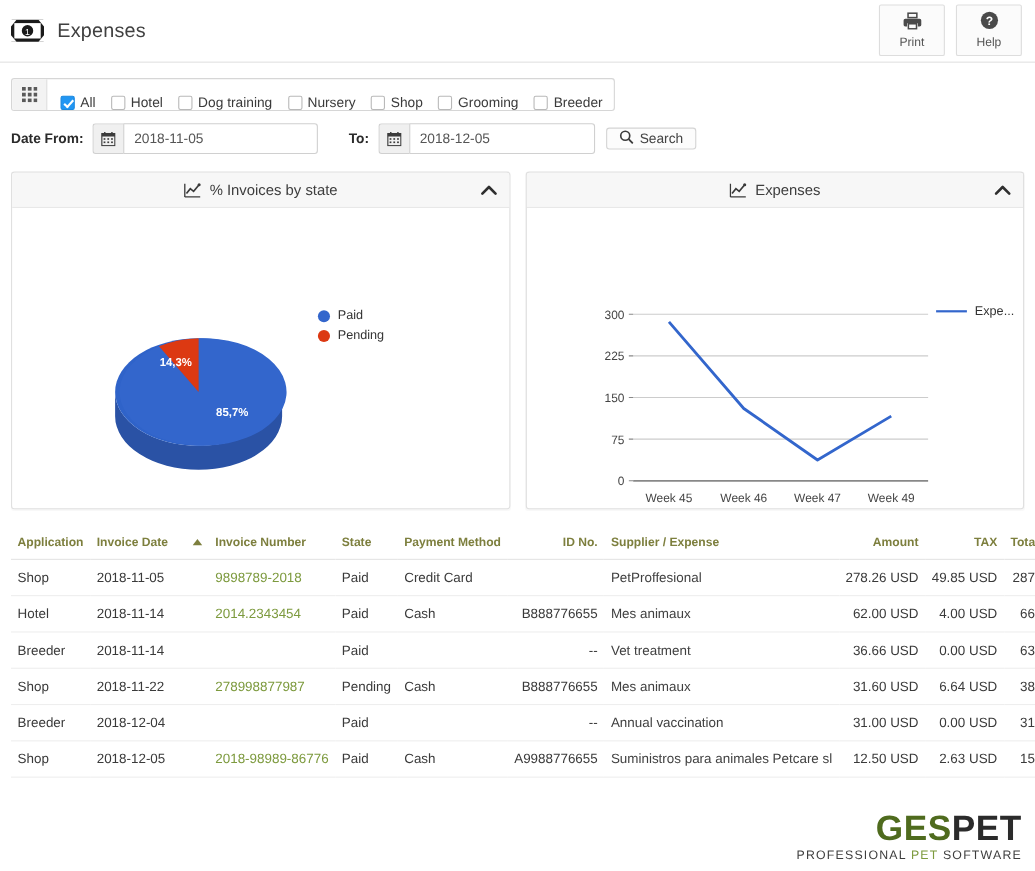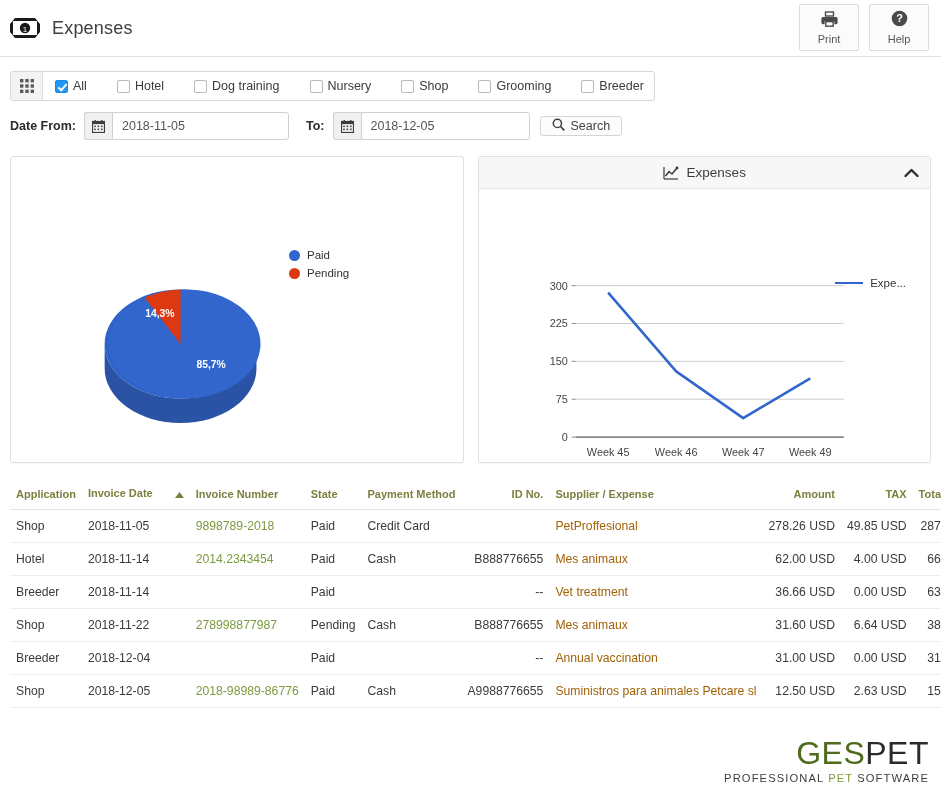--- a/index.html
+++ b/index.html
@@ -47,37 +47,37 @@
     border: 1px solid #d6d6d6;
     border-radius: 3px;
     background: #fff;
     height: 30px;
     overflow: hidden;
   }
   .grid-btn {
     width: 32px; background: #f3f3f3; border-right: 1px solid #e0e0e0;
     display: flex; align-items: center; justify-content: center; cursor: pointer;
   }
-  .chk-list { display: flex; align-items: center; padding: 0 10px 0 12px; gap: 30px; }
+  .chk-list { display: flex; align-items: flex-end; padding: 0 10px 0 12px; gap: 14px; }
   .chk { display: inline-flex; align-items: center; gap: 5px; cursor: pointer; }
   .box {
     width: 13px; height: 13px; border: 1px solid #b9b9b9; border-radius: 2px;
     background: #fff; display: inline-block; position: relative;
   }
   .box.checked { background: #2196f3; border-color: #1b88e0; }
   .box.checked:after {
     content: ""; position: absolute; left: 4px; top: 1px;
     width: 3px; height: 7px; border: solid #fff; border-width: 0 2px 2px 0;
     transform: rotate(42deg);
   }
   .chk .ctxt { font-size: 12.5px; color: #3b3b3b; }
 
   .date-row { display: flex; align-items: center; margin-top: 11px; gap: 0; }
   .date-lbl { font-size: 12.5px; font-weight: bold; color: #2b2b2b; margin-right: 8px; }
-  .date-lbl.to { margin-left: 17px; }
+  .date-lbl.to { margin-left: 28px; }
   .input-group { display: flex; height: 28px; }
   .ig-addon {
     width: 28px; background: #f0f0f0; border: 1px solid #d0d0d0; border-right: none;
     border-radius: 3px 0 0 3px; display: flex; align-items: center; justify-content: center;
     cursor: pointer;
   }
   .ig-input {
     border: 1px solid #d0d0d0; border-radius: 0 3px 3px 0;
     padding: 0 9px; font-size: 12.5px; color: #555; background: #fff;
     font-family: "Liberation Sans", sans-serif;
@@ -114,58 +114,58 @@
   .panel-body { flex: 1; position: relative; overflow: hidden; }
 
   
   .pie-wrap { position: absolute; left: 0; top: 0; width: 100%; height: 100%; }
   .pie-legend { position: absolute; left: 278px; top: 92px; }
   .leg-row { display: flex; align-items: center; gap: 7px; margin-bottom: 6px; }
   .leg-dot { width: 11px; height: 11px; border-radius: 50%; display: inline-block; }
   .leg-txt { font-size: 11.5px; color: #333; }
 
   
-  .line-legend { position: absolute; right: 24px; top: 88px; display: flex; align-items: center; gap: 7px; }
+  .line-legend { position: absolute; right: 8px; top: 88px; display: flex; align-items: center; gap: 7px; }
   .leg-line { width: 28px; height: 2px; background: #3366cc; display: inline-block; }
 
   
   .tbl-wrap { padding: 18px 10px 0 10px; }
   table { width: 100%; border-collapse: collapse; }
   thead th {
     font-size: 11px; color: #7d7f3e; font-weight: bold;
     padding: 6px 6px 9px 6px; text-align: left;
     border-bottom: 1px solid #e4e4e4; white-space: nowrap;
   }
   thead th.num { text-align: right; }
   tbody td {
     font-size: 12.2px; color: #3a3a3a;
     padding: 9px 6px; border-bottom: 1px solid #eeeeee; white-space: nowrap;
   }
   tbody td.num { text-align: right; }
   tbody td.link { color: #7d9a3e; }
-  tbody td.olive { color: #a16207; }
+  tbody td.olive { color: #404040; }
   .sort-caret { display: inline-block; margin-left: 22px; vertical-align: middle; }
 
   .col-app  { width: 78px; }
   .col-date { width: 100px; }
   .col-inv  { width: 145px; }
   .col-state{ width: 48px; }
   .col-pay  { width: 128px; }
   .col-id   { width: 62px; }
   .col-sup  { width: 195px; }
   .col-amt  { width: 88px; }
   .col-tax  { width: 78px; }
   .col-tot  { width: 96px; }
 
   
   .logo {
     position: absolute; right: 12px; bottom: 8px;
     text-align: right; line-height: 1;
   }
-  .logo .big { font-size: 32px; letter-spacing: .5px; font-family: "Liberation Sans", sans-serif; font-weight: 400; }
+  .logo .big { font-size: 32px; letter-spacing: .5px; font-family: "Liberation Sans", sans-serif; font-weight: 700; }
   .logo .ges { color: #4f6b1e; }
   .logo .pet { color: #2b2b2b; }
   .logo .sub { font-size: 11.2px; letter-spacing: 1.1px; margin-top: 4px; }
   .logo .sub .a { color: #3d3d3d; }
   .logo .sub .b { color: #7d9a3e; }
 </style>
 </head>
 <body>
 
 <div class="topbar">
@@ -309,20 +309,36 @@
         </svg>
       </span>
       <span>Search</span>
     </div>
   </div>
 </div>
 
 <div class="panels">
 
   <div class="panel">
+    <div class="panel-head">
+      <span class="chart-ico">
+        <svg width="16" height="14" viewBox="0 0 16 14">
+          <polyline points="1,13 1,1" fill="none" stroke="#3a3a3a" stroke-width="1.2"></polyline>
+          <polyline points="1,13 15,13" fill="none" stroke="#3a3a3a" stroke-width="1.2"></polyline>
+          <polyline points="2.5,10 6,5.5 9,8 14,2" fill="none" stroke="#3a3a3a" stroke-width="1.5"></polyline>
+          <circle cx="14" cy="2" r="1.4" fill="#3a3a3a"></circle>
+        </svg>
+      </span>
+      <span class="ttl">% Invoices by state</span>
+      <span class="collapse-ico">
+        <svg width="15" height="10" viewBox="0 0 15 10">
+          <polyline points="1.5,8 7.5,2 13.5,8" fill="none" stroke="#2f2f2f" stroke-width="2.4" stroke-linecap="round" stroke-linejoin="round"></polyline>
+        </svg>
+      </span>
+    </div>
     <div class="panel-body">
       <div class="pie-wrap">
         <svg width="100%" height="100%" viewBox="0 0 458 274" preserveAspectRatio="none">
 
           <path d="M95 168 A77 49 0 0 0 249 168 L249 190 A77 49 0 0 1 95 190 Z" fill="#2a52a5"></path>
 
           <ellipse cx="172" cy="168" rx="77" ry="49" fill="#2f63c9"></ellipse>
 
           <path d="M172 168 L172 119 A77 49 0 1 1 135.5 126.3 Z" fill="#3366cc"></path>
 

